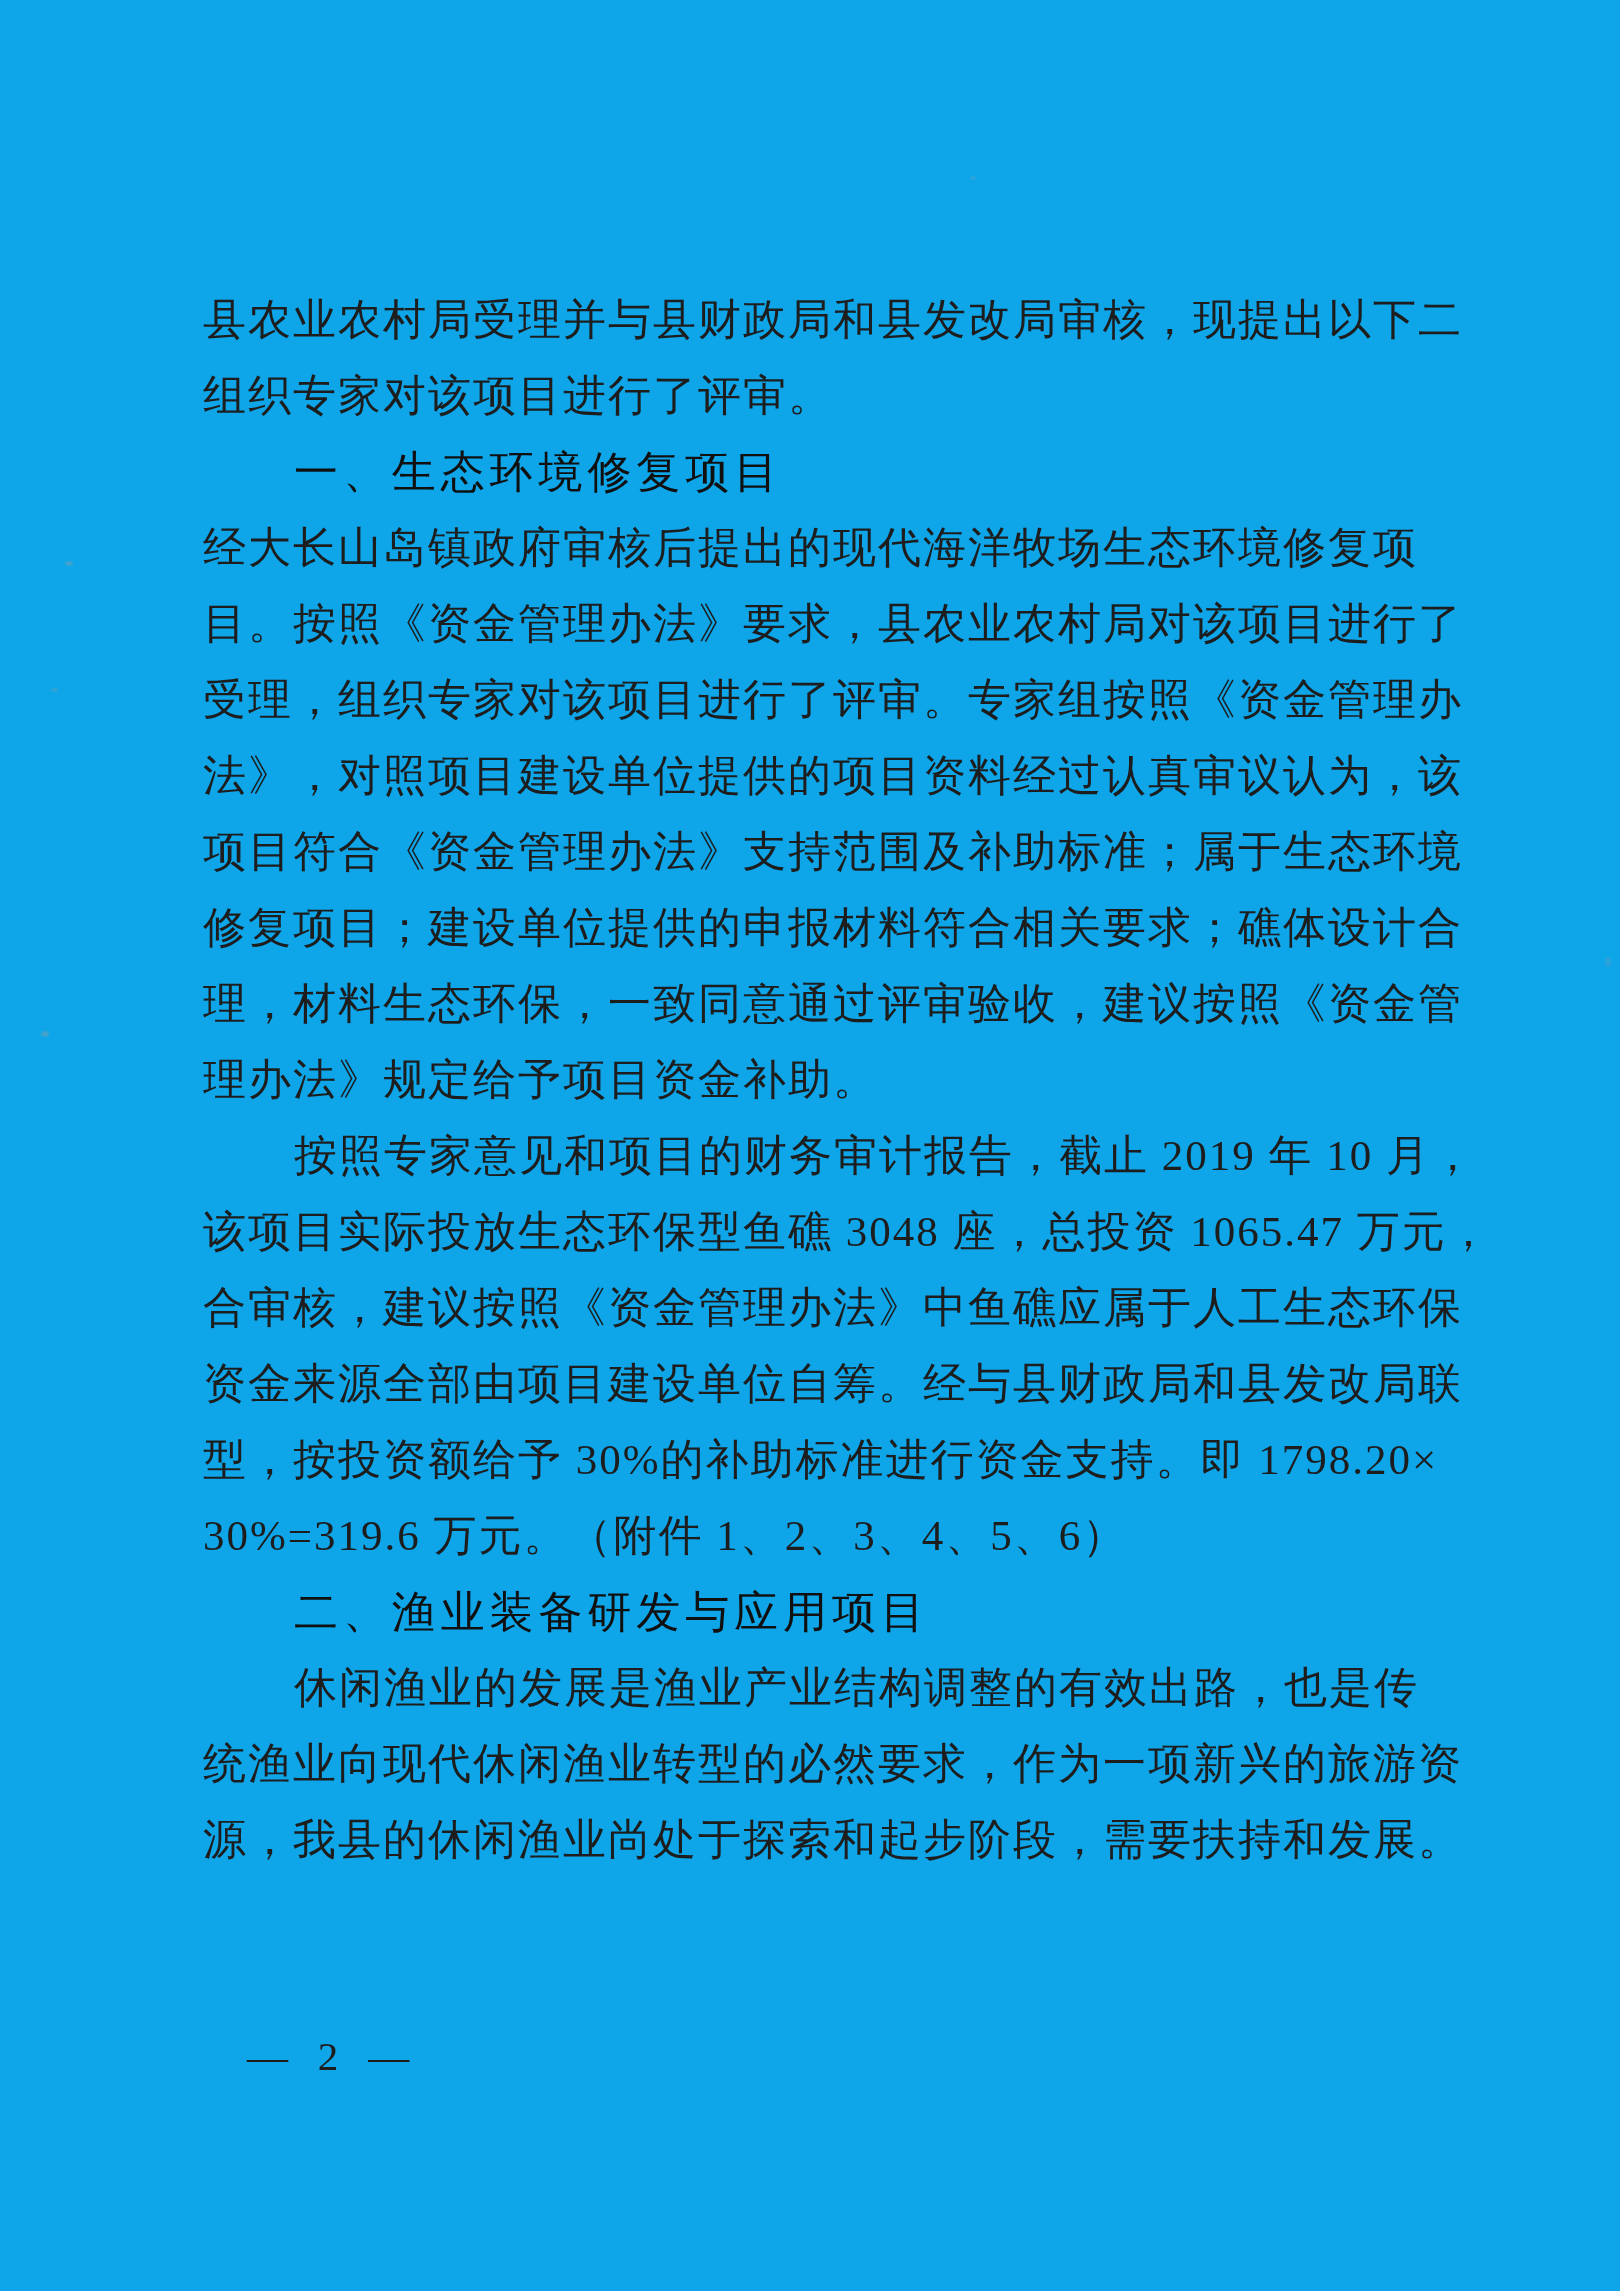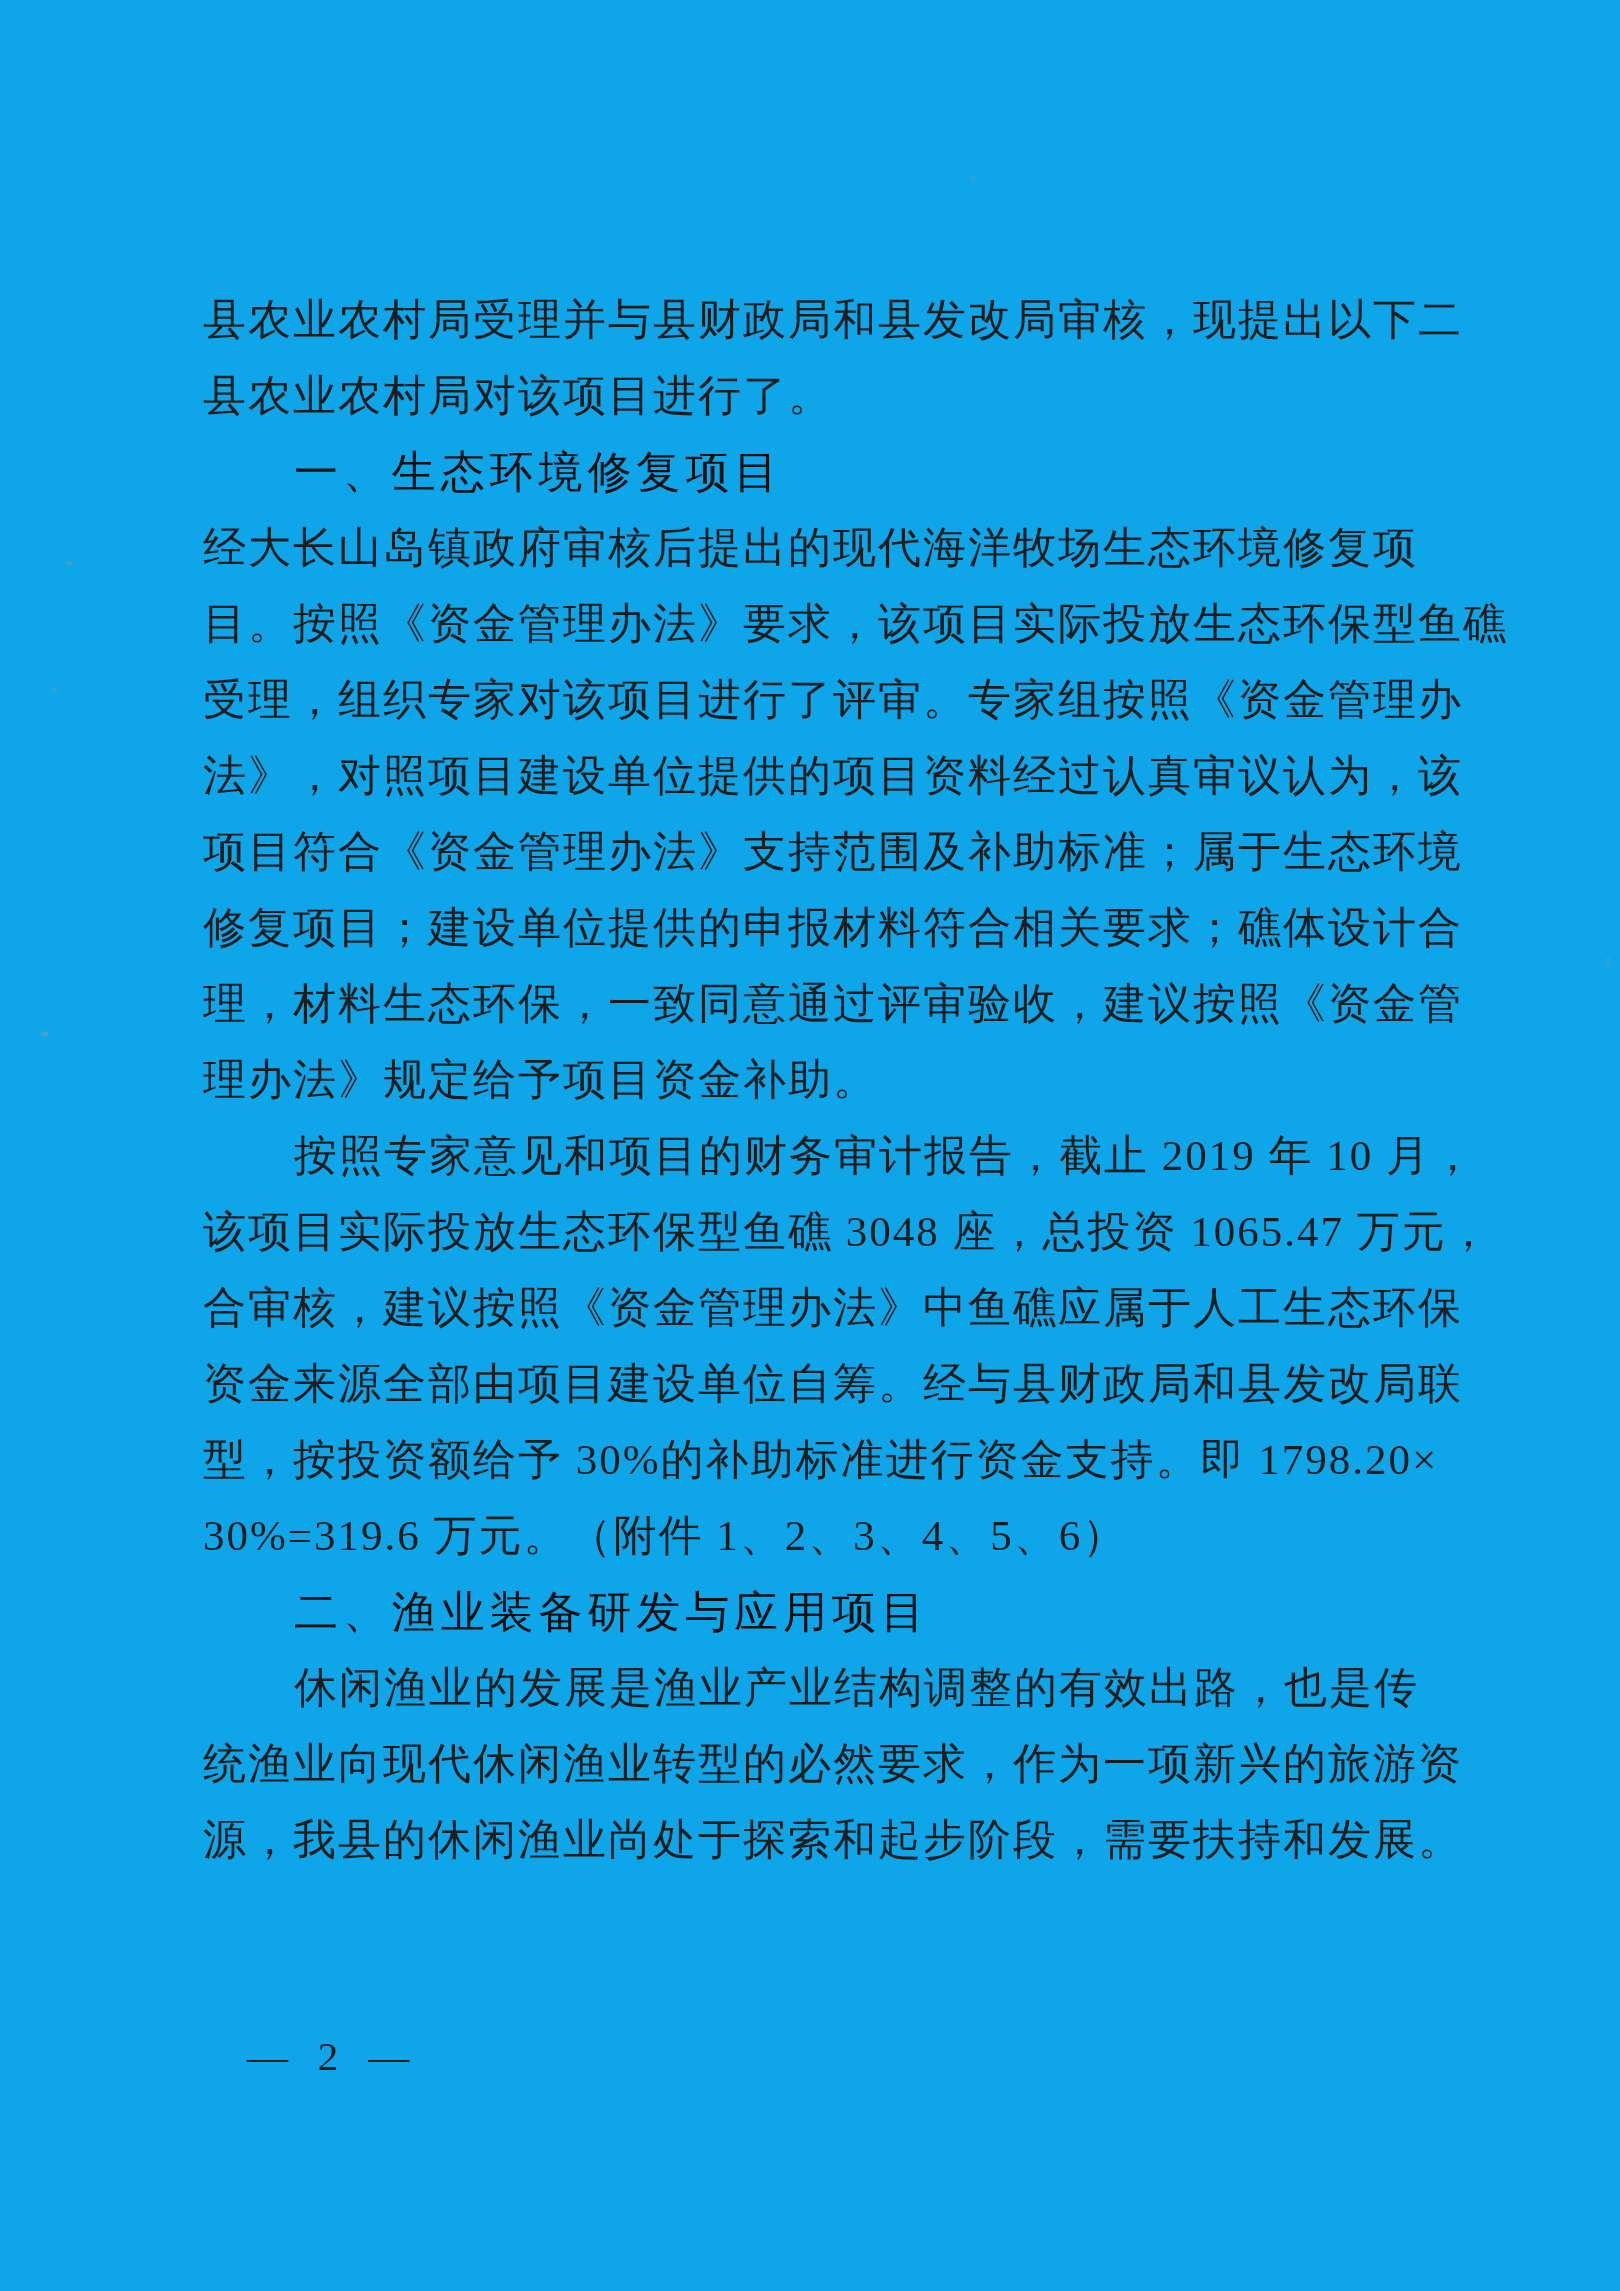--- a/index.html
+++ b/index.html
@@ -64,24 +64,24 @@
   .speck.s4 { left: 41px;   top: 1031px; width: 7.8px;  height: 5.9px; }
   .speck.s5 { left: 1605px; top: 957px;  width: 5.9px;  height: 9.8px; opacity: 0.2; }
 </style>
 </head>
 <body>
 
 <div class="page">
 
   <div class="doc">
       <div class="line body">县农业农村局受理并与县财政局和县发改局审核，现提出以下二</div>
-      <div class="line body">县农业农村局对该项目进行了。</div>
+      <div class="line body">组织专家对该项目进行了评审。</div>
       <div class="line heading indent">一、生态环境修复项目</div>
       <div class="line body">经大长山岛镇政府审核后提出的现代海洋牧场生态环境修复项</div>
-      <div class="line body">目。按照《资金管理办法》要求，该项目实际投放生态环保型鱼礁</div>
+      <div class="line body">目。按照《资金管理办法》要求，县农业农村局对该项目进行了</div>
       <div class="line body">受理，组织专家对该项目进行了评审。专家组按照《资金管理办</div>
       <div class="line body">法》，对照项目建设单位提供的项目资料经过认真审议认为，该</div>
       <div class="line body">项目符合《资金管理办法》支持范围及补助标准；属于生态环境</div>
       <div class="line body">修复项目；建设单位提供的申报材料符合相关要求；礁体设计合</div>
       <div class="line body">理，材料生态环保，一致同意通过评审验收，建议按照《资金管</div>
       <div class="line body">理办法》规定给予项目资金补助。</div>
       <div class="line body indent">按照专家意见和项目的财务审计报告，截止 2019 年 10 月，</div>
       <div class="line body">该项目实际投放生态环保型鱼礁 3048 座，总投资 1065.47 万元，</div>
       <div class="line body">合审核，建议按照《资金管理办法》中鱼礁应属于人工生态环保</div>
       <div class="line body">资金来源全部由项目建设单位自筹。经与县财政局和县发改局联</div>

